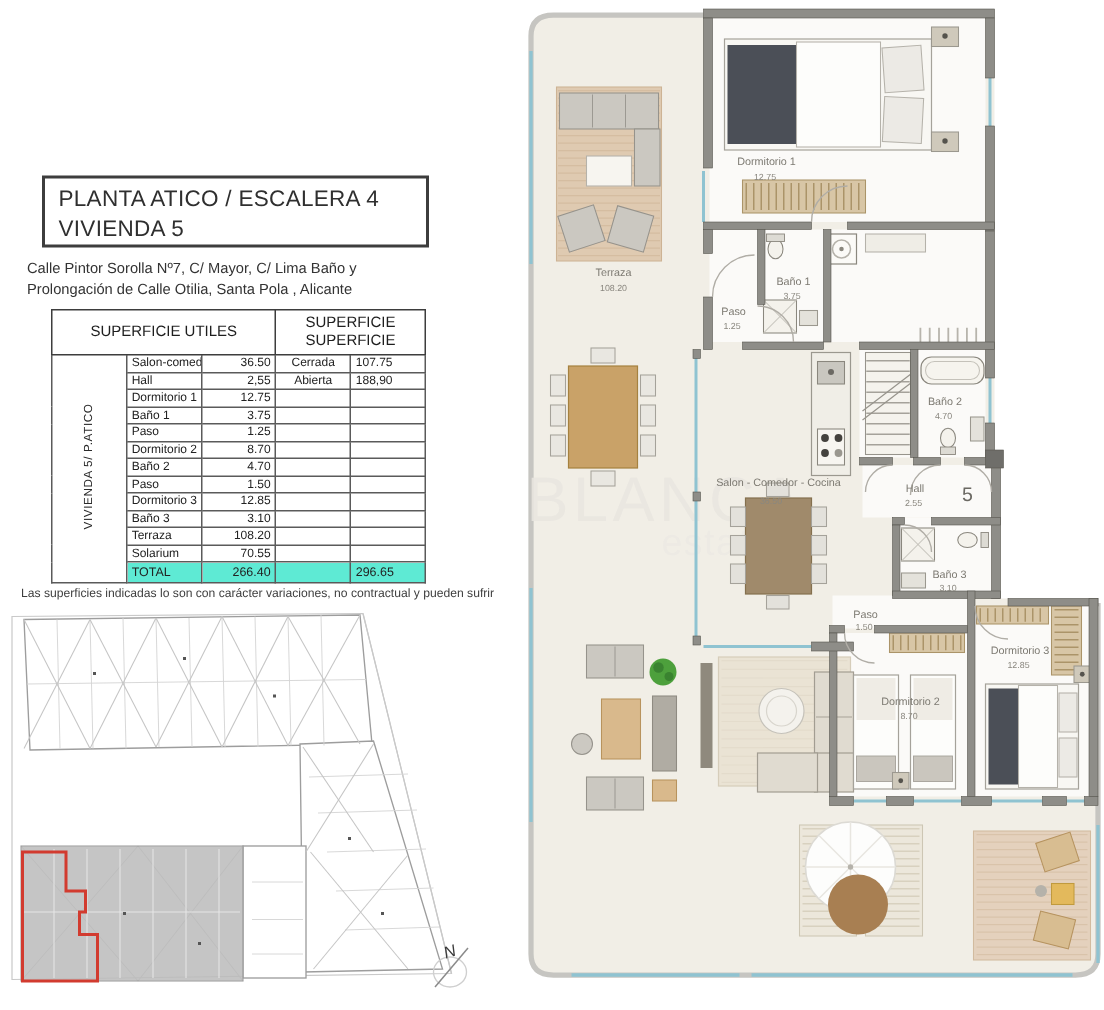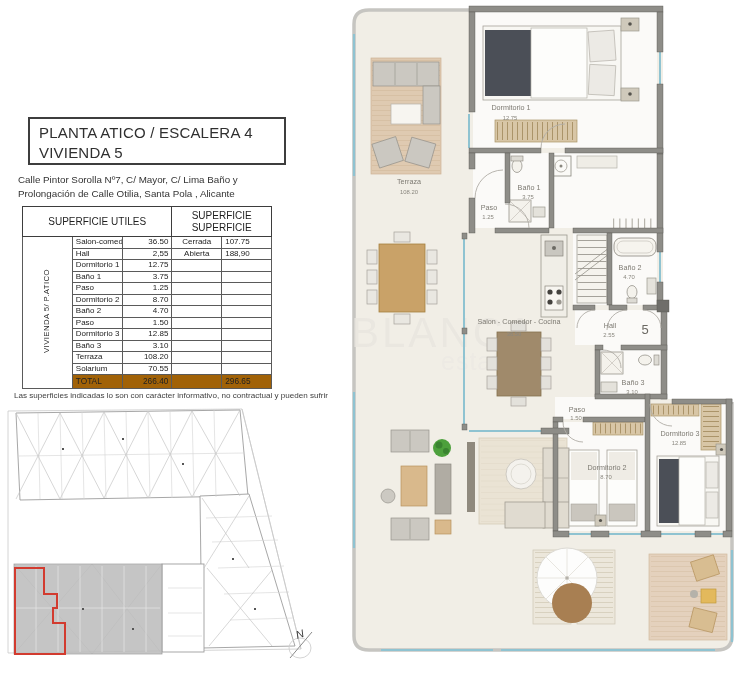--- a/index.html
+++ b/index.html
@@ -8,36 +8,36 @@
   .page { position:relative; width:736px; height:673px; background:#fff; }
 
   
   .title-box { position:absolute; left:28px; top:117px; width:258px; height:48px;
                border:2px solid #3d3d3d; padding:4px 0 0 9px;
                font-size:15px; font-weight:normal; color:#2f2f2f; line-height:1.3;
                letter-spacing:.2px; }
   .address  { position:absolute; left:18px; top:173px; width:300px;
               font-size:9.8px; color:#333; line-height:1.45; }
 
-  table.surf { position:absolute; left:22px; top:206px; border-collapse:collapse;
+  table.surf { position:absolute; left:34px; top:206px; border-collapse:collapse;
                table-layout:fixed; width:250px; }
   table.surf td { border:1px solid #5a5a5a; font-size:8px; color:#222;
                   padding:0 3px; height:10.8px; line-height:10.5px;
                   white-space:nowrap; overflow:hidden; }
   table.surf td.th { height:30px; text-align:center; font-size:10px;
                      color:#1e1e1e; line-height:1.2; vertical-align:middle;
                      white-space:normal; border:1.4px solid #3d3d3d; }
   td.side { width:32px; text-align:center; vertical-align:middle; }
   .vert { writing-mode:vertical-rl; transform:rotate(180deg);
           font-size:7.8px; color:#2b2b2b; letter-spacing:.4px; white-space:nowrap; }
   td.nm { width:78px; }
   td.val { width:27px; text-align:right; }
   td.cl { width:82px; text-align:center; }
   td.cv { width:31px; text-align:left; }
-  tr.total td { background:#a16207; height:14px; line-height:13px; font-size:8.3px; }
+  tr.total td { background:#5eead4; height:14px; line-height:13px; font-size:8.3px; }
 
   .disclaimer { position:absolute; left:14px; top:391px; width:332px;
                 font-size:8.1px; color:#3e3e3e; line-height:1.35; }
 
   .site-svg { position:absolute; left:2px; top:408px; }
   .plan-svg { position:absolute; left:345px; top:4px; }
 
   svg text { font-family:"Liberation Sans", sans-serif; }
   .room-nm { font-size:7.2px; fill:#7d7a72; }
   .room-ar { font-size:5.9px; fill:#8a877f; }
@@ -141,21 +141,21 @@
     <tr class="total">
       <td class="nm">TOTAL</td>
       <td class="val">266.40</td>
       <td class="cl"></td>
       <td class="cv">296.65</td>
     </tr>
   </tbody>
     </table>
 
   <div class="disclaimer">
-    <div>Las superficies indicadas lo son con carácter informativo, no contractual y pueden sufrir</div>
+    <div>Las superficies indicadas lo son con carácter variaciones, no contractual y pueden sufrir</div>
   </div>
 
   <svg class="site-svg" width="336" height="262" viewBox="0 0 336 262">
     <g stroke="#c9c9c9" stroke-width="0.8" fill="none">
       <polygon points="6,3 240,1 299,241 6,245"></polygon>
       <line x1="240" y1="1" x2="299" y2="241"></line>
     </g>
     <g fill="#ffffff" stroke="#9d9d9d" stroke-width="0.9">
       <polygon points="14,5 238,2 246,88 18,92"></polygon>
       <polygon points="198,88 247,86 293,238 200,240"></polygon>

